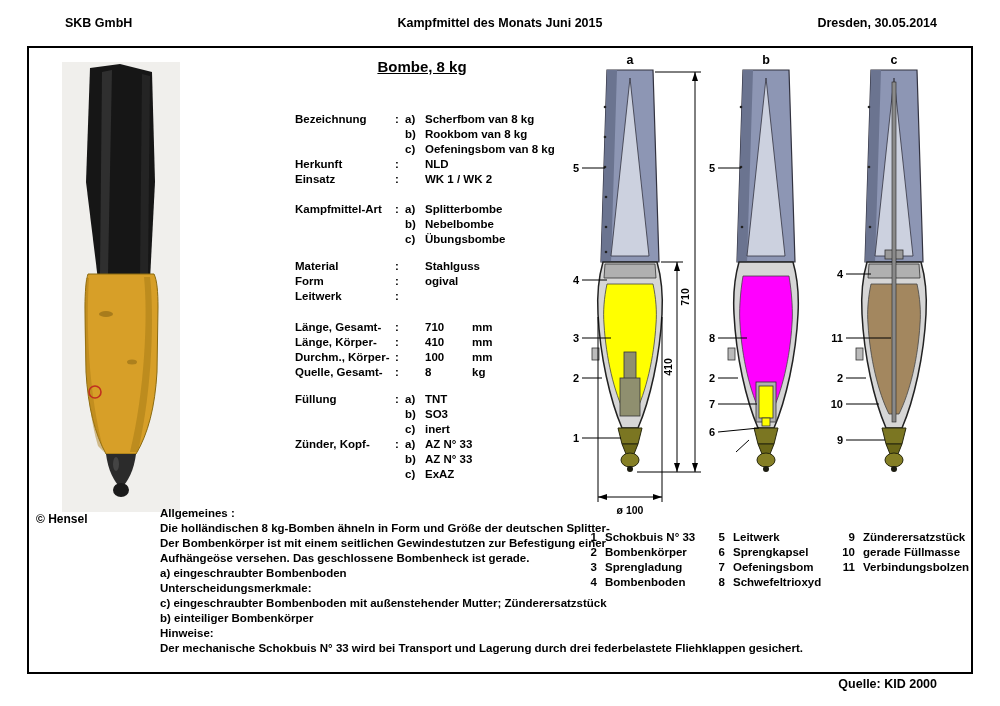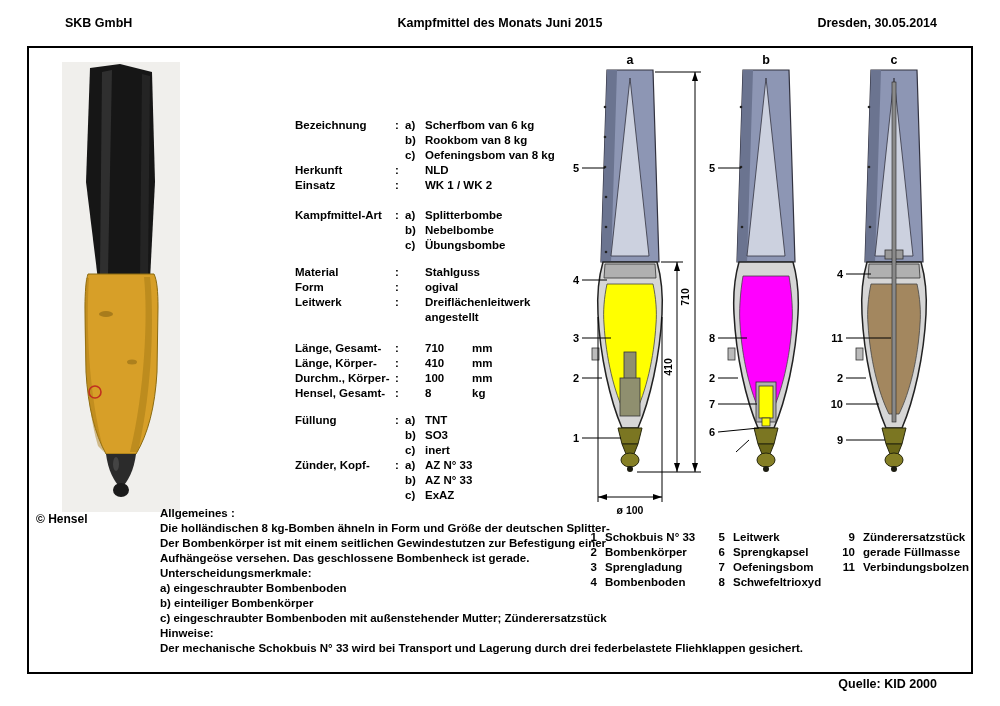--- a/index.html
+++ b/index.html
@@ -9,21 +9,21 @@
   .hdr-left{left:65px;}
   .hdr-center{left:0;right:0;text-align:center;}
   .hdr-right{right:63px;}
   .main-border{position:absolute;left:27px;top:46px;width:946px;height:628px;
                box-sizing:border-box;border:2px solid #000;}
   .doc-title{position:absolute;left:278px;top:10px;width:230px;text-align:center;
              font-size:15px;text-decoration:underline;}
   .photo-wrap{position:absolute;left:33px;top:14px;width:118px;height:450px;}
   .photo-credit{position:absolute;left:7px;top:464px;font-size:12px;}
   
-  .specs{position:absolute;left:266px;top:64px;width:265px;font-size:11.5px;line-height:15px;margin-top:6px;}
+  .specs{position:absolute;left:266px;top:64px;width:265px;font-size:11.5px;line-height:15px;}
   .spec-row{display:flex;align-items:flex-start;}
   .spec-label{width:100px;flex:0 0 100px;}
   .spec-colon{width:10px;flex:0 0 10px;}
   .spec-values{flex:1;}
   .spec-line{display:flex;}
   .pfx{display:inline-block;width:20px;flex:0 0 20px;}
   .val{display:inline-block;width:47px;flex:0 0 47px;}
   .gap12{margin-top:12px;}
   .gap15{margin-top:15px;}
   .gap16{margin-top:16px;align-items:center;}
@@ -50,20 +50,21 @@
 <body>
 
 <div class="page">
 
   <div class="hdr hdr-left">SKB GmbH</div>
   <div class="hdr hdr-center">Kampfmittel des Monats Juni 2015</div>
   <div class="hdr hdr-right">Dresden, 30.05.2014</div>
 
   <div class="main-border">
 
+    <div class="doc-title">Bombe, 8 kg</div>
 
     <div class="photo-wrap">
       <svg width="118" height="450" viewBox="0 0 118 450">
         <rect x="0" y="0" width="118" height="450" fill="#f0efec"></rect>
 
         <polygon points="28,6 58,2 90,10 93,120 88,218 36,218 24,120" fill="#161616"></polygon>
         <polygon points="40,10 50,8 46,212 38,212" fill="#2f2f2f"></polygon>
         <polygon points="80,12 88,14 86,214 78,214" fill="#242424"></polygon>
 
         <path d="M 26,212 L 92,212 C 95,218 96,230 96,245 L 95,310 C 93,345 86,372 74,392 L 44,392 C 33,372 26,345 24,310 L 23,245 C 23,230 24,218 26,212 Z" fill="#d79f28" stroke="#8a6a10" stroke-width="1"></path>
@@ -81,21 +82,21 @@
     <div class="photo-credit">© Hensel</div>
 
     <div class="specs">
 
       <div class="spec-row">
         <div class="spec-label">Bezeichnung</div>
         <div class="spec-colon">:</div>
         <div class="spec-values">
           <div class="spec-line">
               <span class="pfx">a)</span>
-              <span>Scherfbom van 6 kg</span>
+              <span>Scherfbom van 8 kg</span>
             </div>
           <div class="spec-line">
               <span class="pfx">b)</span>
               <span>Rookbom van 8 kg</span>
             </div>
           <div class="spec-line">
               <span class="pfx">c)</span>
               <span>Oefeningsbom van 8 kg</span>
             </div>
         </div>
@@ -160,30 +161,20 @@
             <div class="spec-line">
               <span class="pfx"></span>
               <span>ogival</span>
             </div>
           </div>
       </div>
 
       <div class="spec-row">
         <div class="spec-label">Leitwerk</div>
         <div class="spec-colon">:</div>
-        <div class="spec-values">
-          <div class="spec-line">
-              <span class="pfx"></span>
-              <span>Dreiflächenleitwerk</span>
-            </div>
-          <div class="spec-line">
-              <span class="pfx"></span>
-              <span>angestellt</span>
-            </div>
-        </div>
       </div>
 
       <div class="spec-row gap16">
         <div class="spec-label">Länge, Gesamt-</div>
         <div class="spec-colon">:</div>
         <div class="spec-values">
             <div class="spec-line">
               <span class="pfx"></span>
               <span class="val">710</span>
               <span class="unit">mm</span>
@@ -209,21 +200,21 @@
         <div class="spec-values">
             <div class="spec-line">
               <span class="pfx"></span>
               <span class="val">100</span>
               <span class="unit">mm</span>
             </div>
           </div>
       </div>
 
       <div class="spec-row">
-        <div class="spec-label">Hensel, Gesamt-</div>
+        <div class="spec-label">Quelle, Gesamt-</div>
         <div class="spec-colon">:</div>
         <div class="spec-values">
             <div class="spec-line">
               <span class="pfx"></span>
               <span class="val">8</span>
               <span class="unit">kg</span>
             </div>
           </div>
       </div>
 
@@ -440,24 +431,24 @@
           <span class="leg-num">11</span>
           <span>Verbindungsbolzen</span>
         </div>
     </div>
 
     <div class="allg">
       <div>Allgemeines :</div>
       <div>Die holländischen 8 kg-Bomben ähneln in Form und Größe der deutschen Splitter-</div>
       <div>Der Bombenkörper ist mit einem seitlichen Gewindestutzen zur Befestigung einer</div>
       <div>Aufhängeöse versehen. Das geschlossene Bombenheck ist gerade.</div>
+      <div>a)  eingeschraubter Bombenboden</div>
       <div>Unterscheidungsmerkmale:</div>
-      <div>a)  eingeschraubter Bombenboden</div>
+      <div>c)  eingeschraubter Bombenboden mit außenstehender Mutter; Zünderersatzstück</div>
       <div>b)  einteiliger Bombenkörper</div>
-      <div>c)  eingeschraubter Bombenboden mit außenstehender Mutter; Zünderersatzstück</div>
       <div>Hinweise:</div>
       <div>Der mechanische Schokbuis N° 33 wird bei Transport und Lagerung durch drei  federbelastete Fliehklappen gesichert.</div>
     </div>
 
   </div>
 
   <div class="footer-src">Quelle: KID 2000</div>
 
 </div>
 

